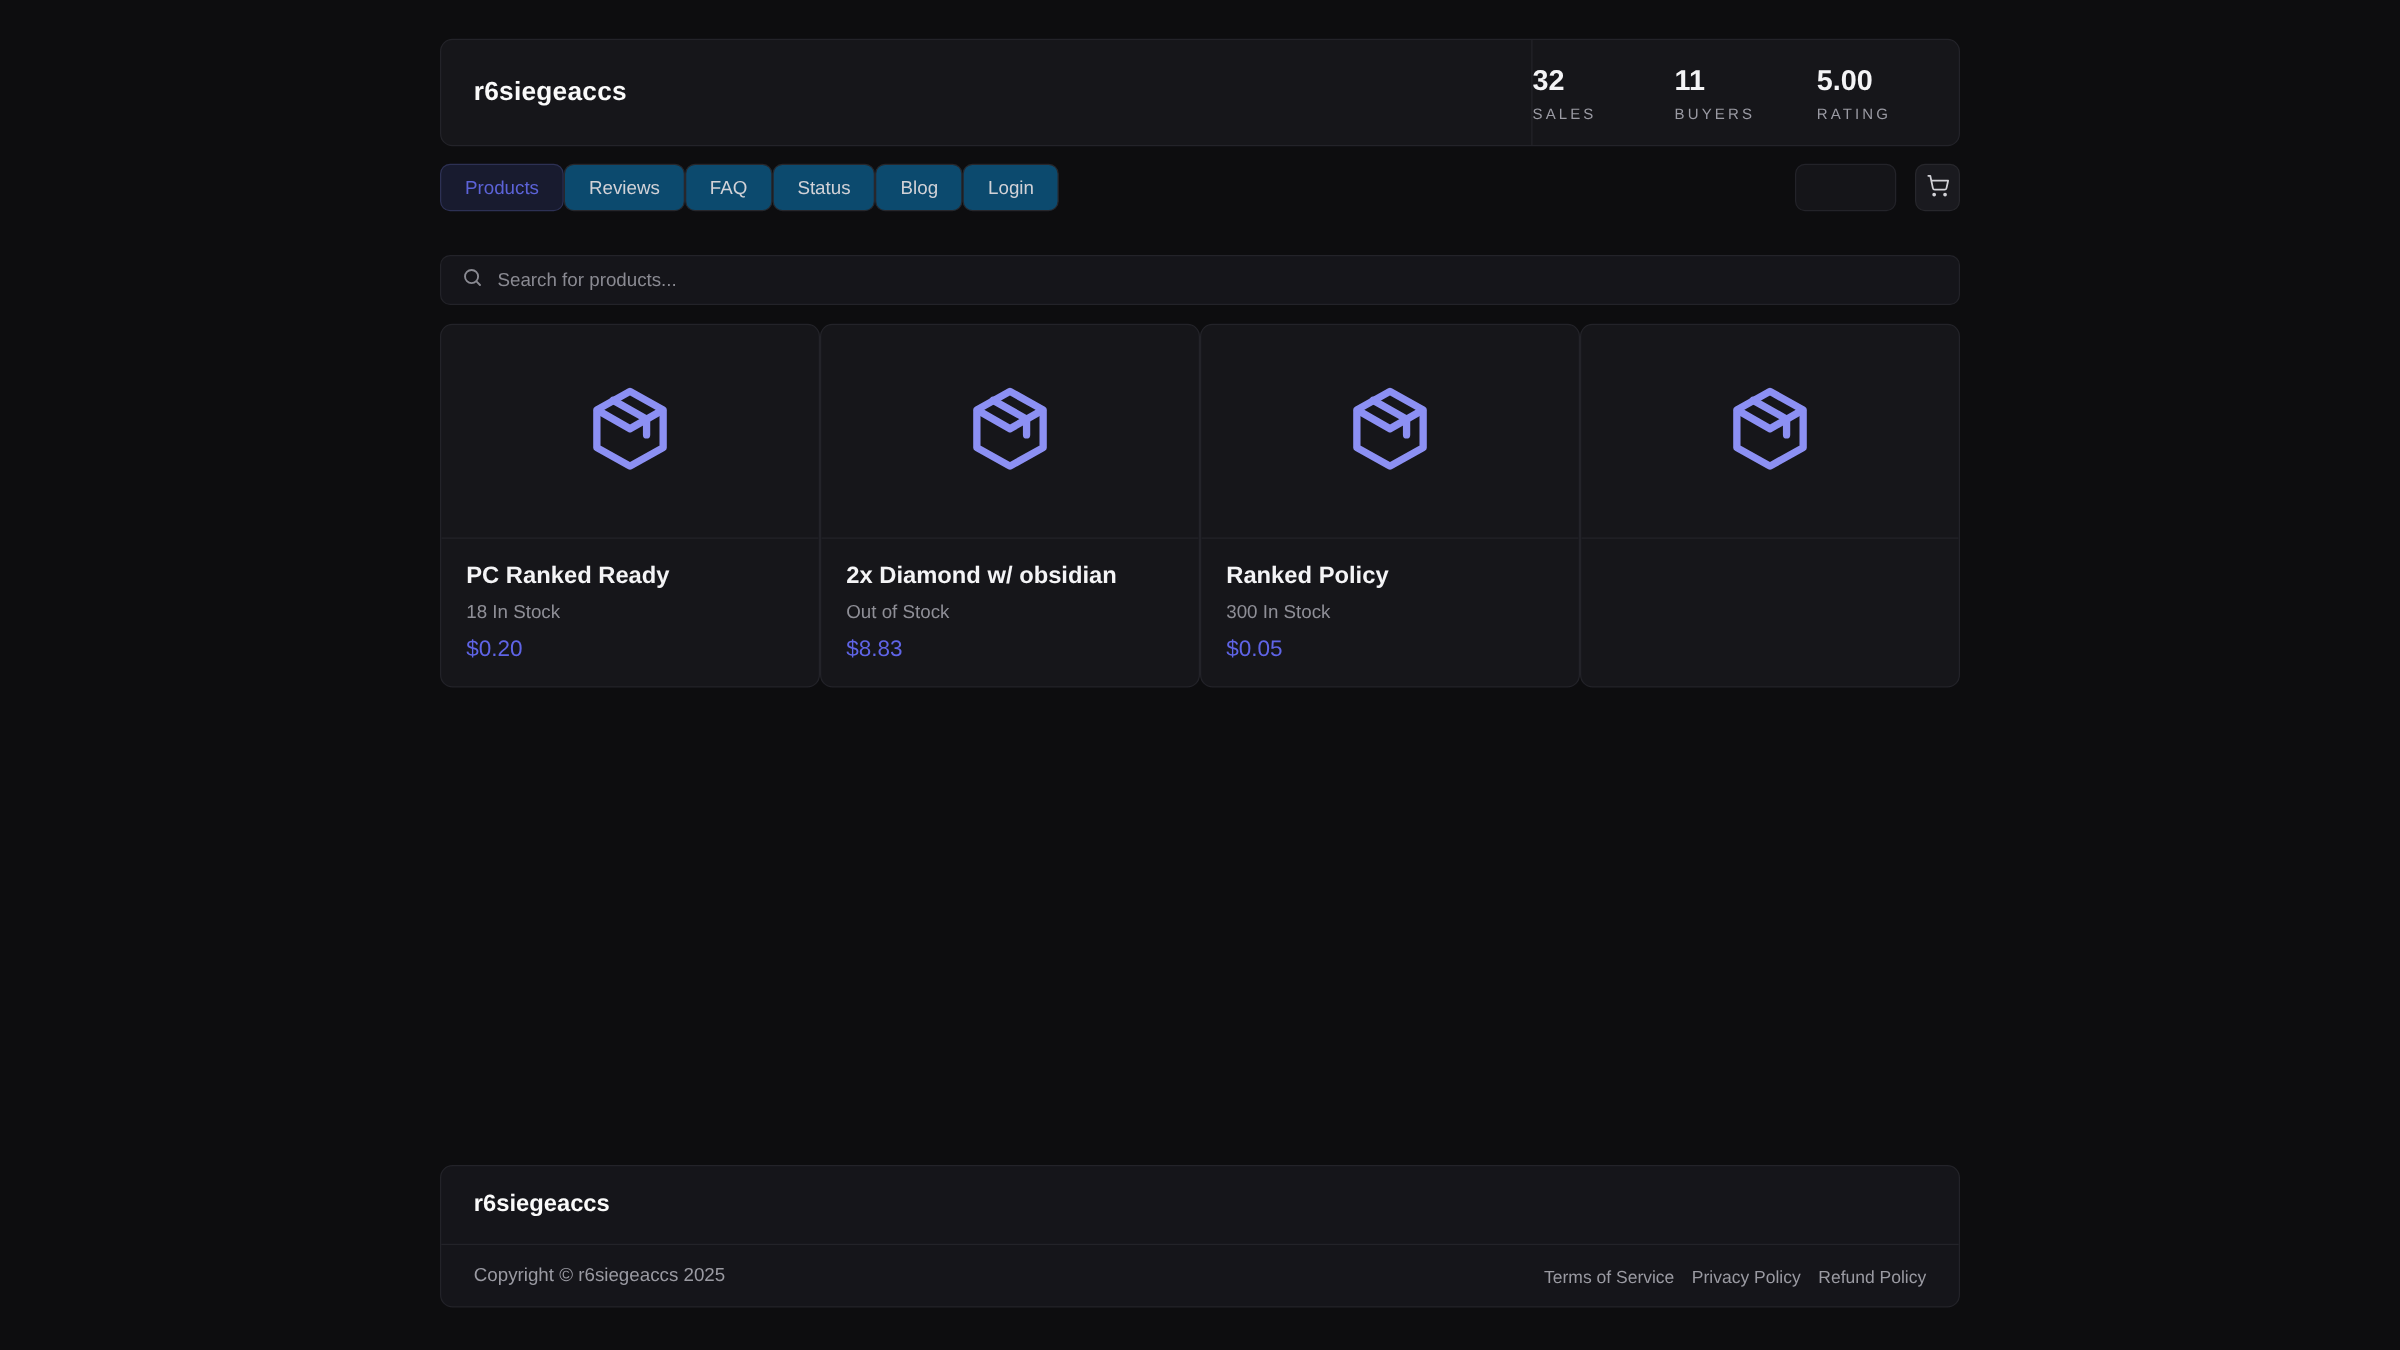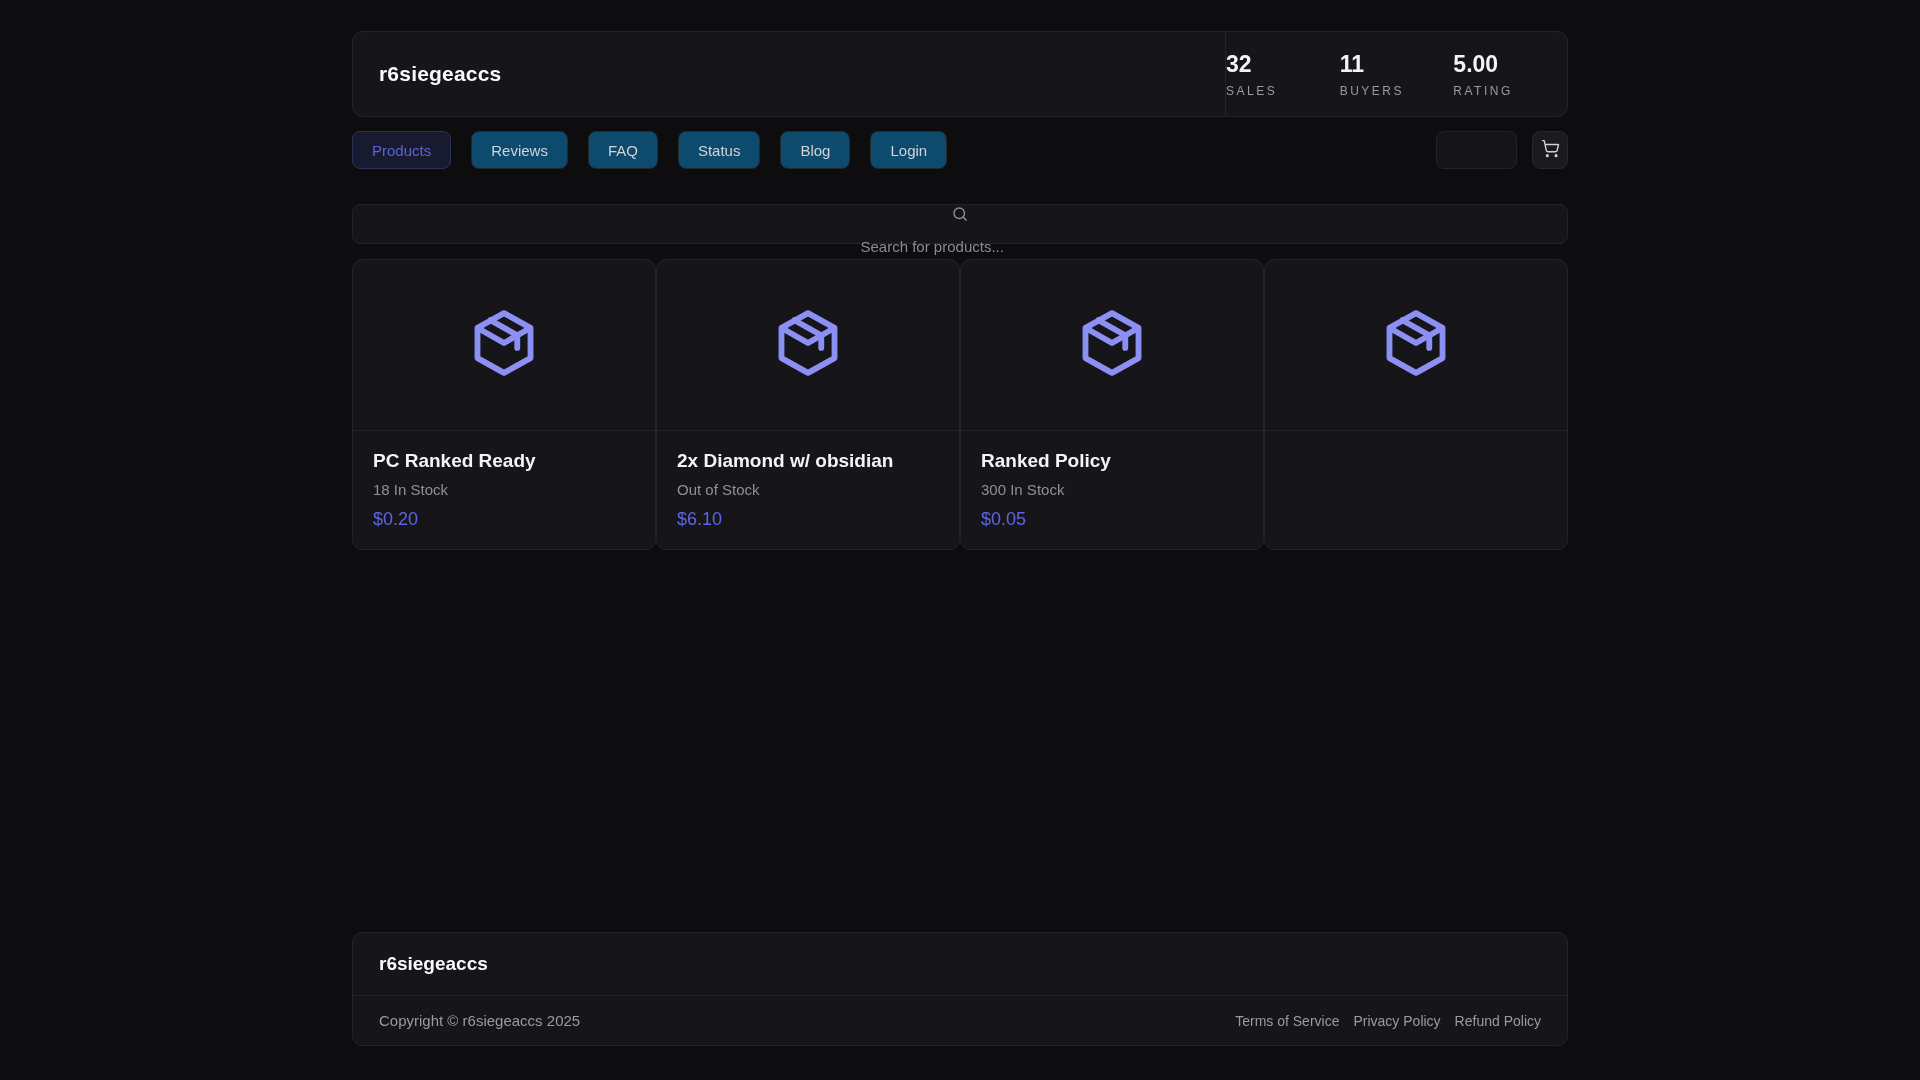--- a/index.html
+++ b/index.html
@@ -23,21 +23,21 @@
   .shop-title { font-size:21px; font-weight:bold; color:#fafafa; letter-spacing:.2px; }
   .header-stats {
     width:342px; display:flex; align-items:center;
     border-left:1px solid #232329;
   }
   .stat { flex:1; text-align:left; }
   .stat-value { font-size:23px; font-weight:bold; color:#f4f4f6; }
   .stat-label { margin-top:6px; font-size:12px; letter-spacing:2.5px; color:#9a9aa3; }
   
   .nav-row { display:flex; align-items:center; margin-top:14px; }
-  .nav-left { display:flex; gap:20px; }
+  .nav-left { display:flex; }
   .nav-btn {
     height:38px; padding:0 19px; display:flex; align-items:center;
     background:#0c4a6e; border:1px solid #27272c; border-radius:8px;
     color:#d2d2d7; font-size:15px; cursor:pointer; white-space:nowrap;
   }
   .nav-btn.active {
     background:#181b2f; border-color:#2d3154; color:#5c63d8;
   }
   .nav-right { margin-left:auto; display:flex; gap:15px; align-items:center; }
   .currency-box {
@@ -45,21 +45,21 @@
     background:#151519; border:1px solid #232329; border-radius:8px;
   }
   .cart-btn {
     width:36px; height:38px; display:flex; align-items:center; justify-content:center;
     background:#1a1a1f; border:1px solid #27272c; border-radius:8px; cursor:pointer;
   }
   
   .search-bar {
     margin-top:35px; height:40px; display:flex; align-items:center;
     background:#15151a; border:1px solid #232329; border-radius:8px;
-    padding:0 16px; gap:11px;flex-direction:column;
+    padding:0 16px; gap:11px;
   }
   .search-bar input {
     flex:1; background:transparent; border:none; outline:none;
     font-size:15px; color:#d2d2d7; font-family:"Liberation Sans", sans-serif;
   }
   .search-bar input::placeholder { color:#8a8a92; }
   
   .grid {
     margin-top:15px;
     display:grid; grid-template-columns:repeat(4,1fr); 
@@ -176,21 +176,21 @@
           <svg width="74" height="74" viewBox="0 0 24 24" fill="none" stroke="#8c90f3" stroke-width="1.9" stroke-linecap="round" stroke-linejoin="round">
             <path d="M12 2.3 20.6 7.1 V16.9 L12 21.7 3.4 16.9 V7.1 Z"></path>
             <path d="M3.6 7.2 12 12 20.4 7.2"></path>
             <path d="M7.6 4.6 16.3 9.5 V13.6"></path>
           </svg>
         </span>
       </div>
       <div class="card-body">
         <div class="card-title">2x Diamond w/ obsidian</div>
         <div class="card-stock">Out of Stock</div>
-        <div class="card-price">$6.10</div>
+        <div class="card-price">$8.83</div>
       </div>
     </div>
 
     <div class="card">
       <div class="card-image">
         <span class="icon">
           <svg width="74" height="74" viewBox="0 0 24 24" fill="none" stroke="#8c90f3" stroke-width="1.9" stroke-linecap="round" stroke-linejoin="round">
             <path d="M12 2.3 20.6 7.1 V16.9 L12 21.7 3.4 16.9 V7.1 Z"></path>
             <path d="M3.6 7.2 12 12 20.4 7.2"></path>
             <path d="M7.6 4.6 16.3 9.5 V13.6"></path>

